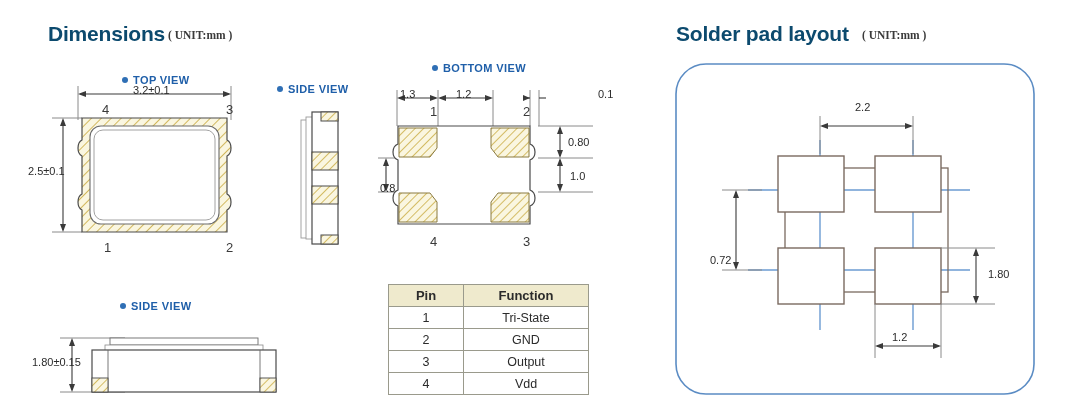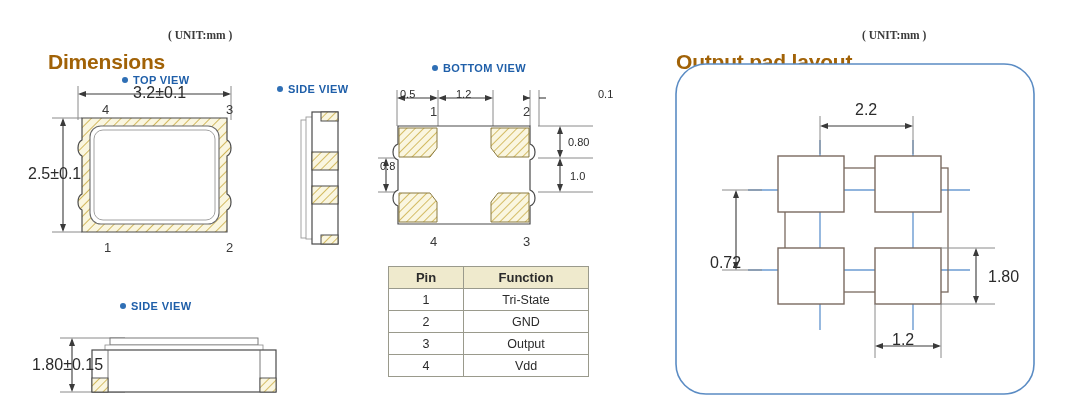--- a/index.html
+++ b/index.html
@@ -3,31 +3,31 @@
 <meta charset="utf-8">
 <style>
   html,body{margin:0;padding:0;background:#ffffff;}
   body{width:1080px;height:420px;overflow:hidden;
        font-family:"Liberation Sans","DejaVu Sans",sans-serif;
        color:#2b2b2b;position:relative;}
   .canvas{position:absolute;left:0;top:0;width:1080px;height:420px;}
   .abs{position:absolute;}
 
   
-  .section-title{font-size:21px;font-weight:bold;color:#a16207;letter-spacing:-0.2px;
-                 white-space:nowrap;margin-top:28px;}
+  .section-title{font-size:21px;font-weight:bold;color:#0c4a6e;letter-spacing:-0.2px;
+                 white-space:nowrap;}
   .unit-note{font-size:11.5px;font-weight:bold;color:#3a3a3a;white-space:nowrap;font-family:Liberation Serif, serif;}
 
   .view-label{font-size:11px;font-weight:bold;color:#1f5fa9;white-space:nowrap;
               letter-spacing:0.4px;}
   .view-label .dot{display:inline-block;width:6px;height:6px;border-radius:50%;
                    background:#2f6fb5;margin-right:5px;vertical-align:middle;
                    position:relative;top:-1px;}
 
-  .dim-text{font-size:16px;color:#2b2b2b;white-space:nowrap;font-weight:500;}
+  .dim-text{font-size:11px;color:#2b2b2b;white-space:nowrap;font-weight:500;}
   .dim-text.sm{font-size:11px;}
   .pin-num{font-size:13px;color:#3a3a3a;white-space:nowrap;}
 
   
   table.pin-table{border-collapse:collapse;}
   table.pin-table th,table.pin-table td{
       border:1px solid #9a9a8c;text-align:center;font-size:12.5px;color:#2b2b2b;
       height:21px;padding:0 4px;}
   table.pin-table th{background:#efeacd;font-weight:bold;font-size:13px;}
   table.pin-table td{background:#ffffff;}
@@ -181,33 +181,33 @@
                L 20 126 Q 15 124 15 118 Q 15 112 20 110 L 20 80
                Q 15 78 15 72 Q 15 66 20 64 Z" fill="#ffffff" stroke="#4a4a4a" stroke-width="1.2"></path>
 
       <path d="M 21 48 L 59 48 L 59 68 L 52 77 L 21 77 Z" fill="url(#goldhatch2)" stroke="#8a7a40" stroke-width="1"></path>
       <path d="M 113 48 L 151 48 L 151 77 L 120 77 L 113 68 Z" fill="url(#goldhatch2)" stroke="#8a7a40" stroke-width="1"></path>
       <path d="M 21 113 L 52 113 L 59 122 L 59 142 L 21 142 Z" fill="url(#goldhatch2)" stroke="#8a7a40" stroke-width="1"></path>
       <path d="M 120 113 L 151 113 L 151 142 L 113 142 L 113 122 Z" fill="url(#goldhatch2)" stroke="#8a7a40" stroke-width="1"></path>
     </svg>
   </div>
 
-  <div class="abs dim-text sm" style="left:400px;top:88px;">0.5</div>
+  <div class="abs dim-text sm" style="left:400px;top:88px;">1.3</div>
   <div class="abs dim-text sm" style="left:456px;top:88px;">1.2</div>
   <div class="abs dim-text sm" style="left:570px;top:88px;padding-left:28px;">0.1</div>
   <div class="abs dim-text sm" style="left:568px;top:136px;">0.80</div>
   <div class="abs dim-text sm" style="left:570px;top:170px;">1.0</div>
-  <div class="abs dim-text sm" style="left:380px;top:160px;">0.8</div>
+  <div class="abs dim-text sm" style="left:380px;top:182px;">0.8</div>
 
   <div class="abs pin-num" style="left:430px;top:104px;">1</div>
   <div class="abs pin-num" style="left:523px;top:104px;">2</div>
   <div class="abs pin-num" style="left:430px;top:234px;">4</div>
   <div class="abs pin-num" style="left:523px;top:234px;">3</div>
 
-  <div class="abs" style="left:388px;top:266px;">
+  <div class="abs" style="left:388px;top:284px;">
     <table class="pin-table">
       <thead>
         <tr>
           <th class="col-pin">Pin</th>
           <th class="col-fn">Function</th>
         </tr>
       </thead>
       <tbody>
         <tr>
           <td>1</td>
@@ -222,21 +222,21 @@
           <td>Output</td>
         </tr>
         <tr>
           <td>4</td>
           <td>Vdd</td>
         </tr>
       </tbody>
     </table>
   </div>
 
-  <div class="abs section-title" style="left:676px;top:22px;">Output pad layout</div>
+  <div class="abs section-title" style="left:676px;top:22px;">Solder pad layout</div>
   <div class="abs unit-note" style="left:862px;top:29px;">( UNIT:mm )</div>
 
   <div class="abs" style="left:670px;top:58px;">
     <svg width="400" height="348" viewBox="0 0 400 348">
 
       <rect x="6" y="6" width="358" height="330" rx="30" ry="30" fill="#ffffff" stroke="#5b8cc4" stroke-width="1.6"></rect>
 
       <line x1="150" y1="82" x2="150" y2="272" stroke="#6b9bd2" stroke-width="1.4"></line>
       <line x1="243" y1="82" x2="243" y2="272" stroke="#6b9bd2" stroke-width="1.4"></line>
       <line x1="78" y1="132" x2="300" y2="132" stroke="#6b9bd2" stroke-width="1.4"></line>

